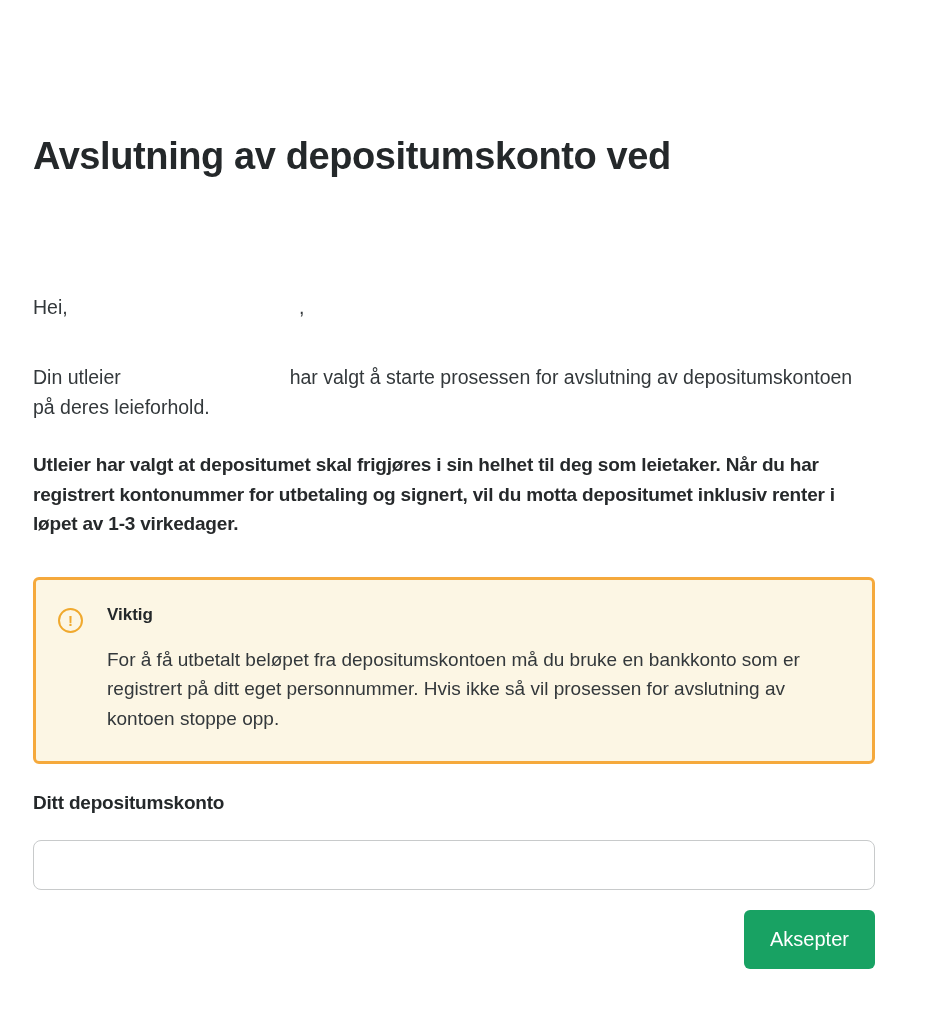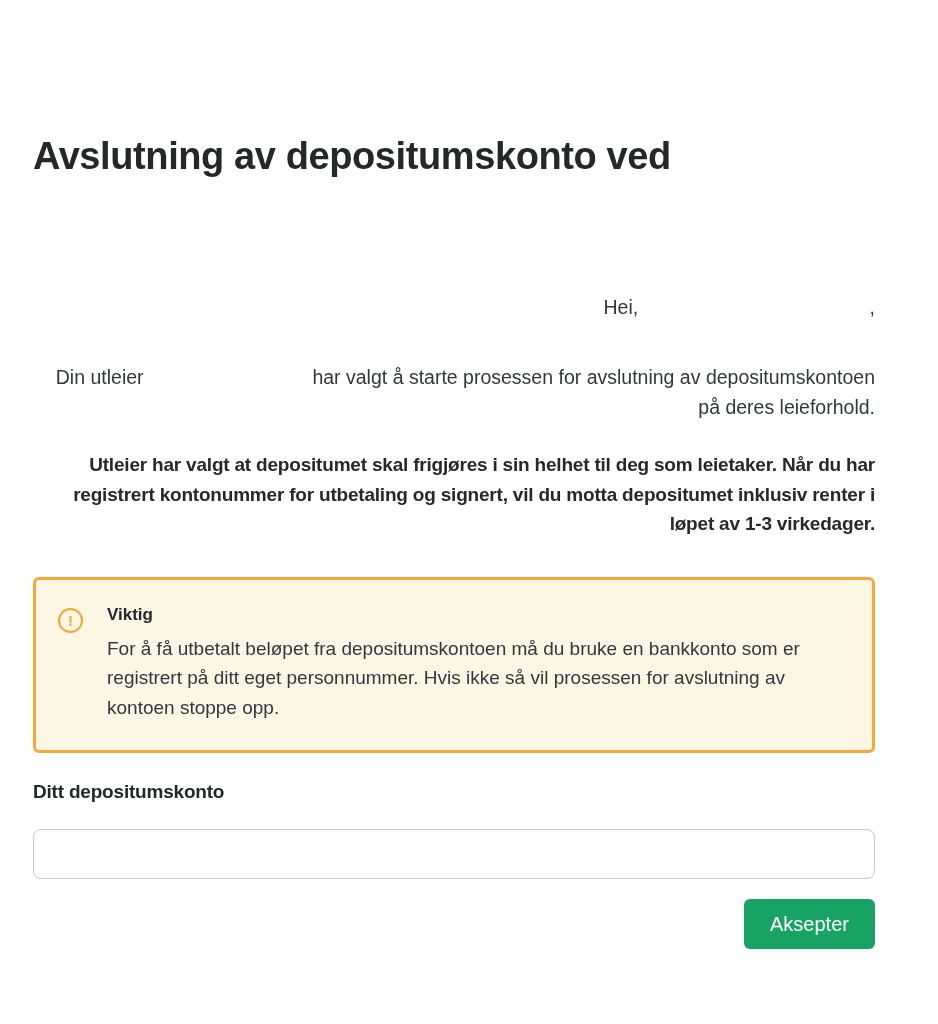--- a/index.html
+++ b/index.html
@@ -20,21 +20,21 @@
     font-size: 38px;
     font-weight: 700;
     letter-spacing: -0.4px;
     line-height: 1.2;
     color: #24282a;
   }
   .redacted-address {
     height: 34px;
     margin-top: 16px;
   }
-  p { font-size: 19.5px; line-height: 1.55; color: #33383b; text-align: right; }
+  p { font-size: 19.5px; line-height: 1.55; color: #33383b; }
   .greeting { margin-top: 62px; }
   .redact { display: inline-block; height: 1em; vertical-align: baseline; }
   .redact.name { width: 226px; }
   .redact.company { width: 158px; }
   .para { margin-top: 40px; }
   .bold-para {
     margin-top: 28px;
     font-size: 19px;
     font-weight: 700;
     letter-spacing: -0.2px;
@@ -61,21 +61,21 @@
     margin-top: 3px;
   }
   .warning-content { margin-left: 24px; }
   .warning-title {
     font-size: 17px;
     font-weight: 700;
     color: #24282a;
     line-height: 1.2;
   }
   .warning-body {
-    margin-top: 9px;
+    margin-top: 20px;
     font-size: 19px;
     line-height: 1.55;
     max-width: 740px;
     color: #33383b;
   }
   .field-label {
     margin-top: 28px;
     font-size: 19px;
     font-weight: 700;
     letter-spacing: -0.2px;
@@ -96,21 +96,21 @@
     padding: 0 16px;
     outline: none;
   }
   .button-row {
     margin-top: 20px;
     display: flex;
     justify-content: flex-end;
   }
   .accept-button {
     min-width: 131px;
-    height: 50px;
+    height: 59px;
     padding: 0 24px;
     background: #18A263;
     color: #ffffff;
     border: none;
     border-radius: 6px;
     font-family: inherit;
     font-size: 20px;
     cursor: pointer;
   }
 </style>

